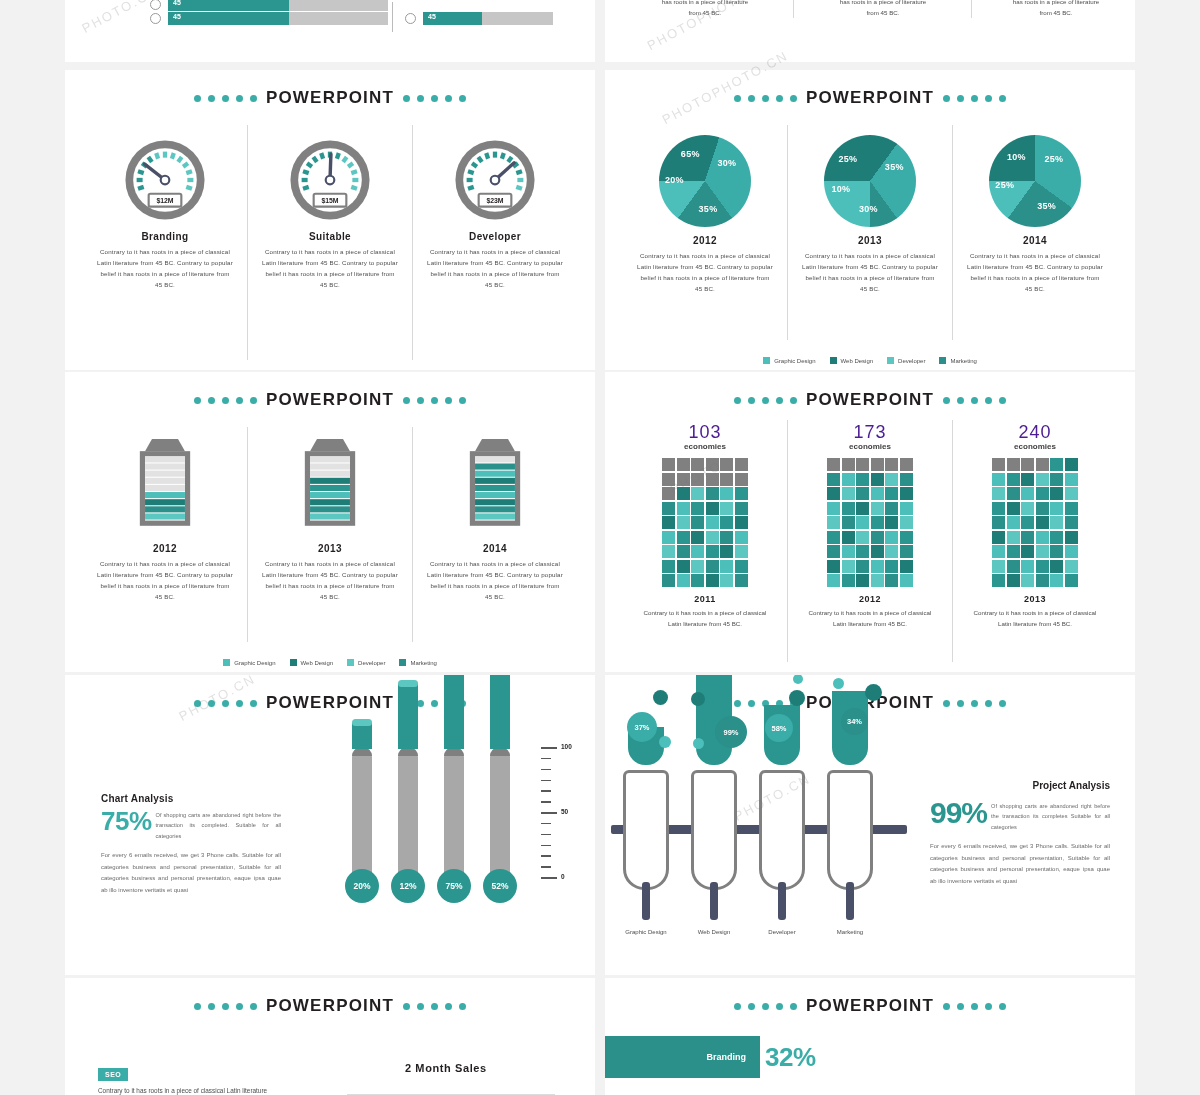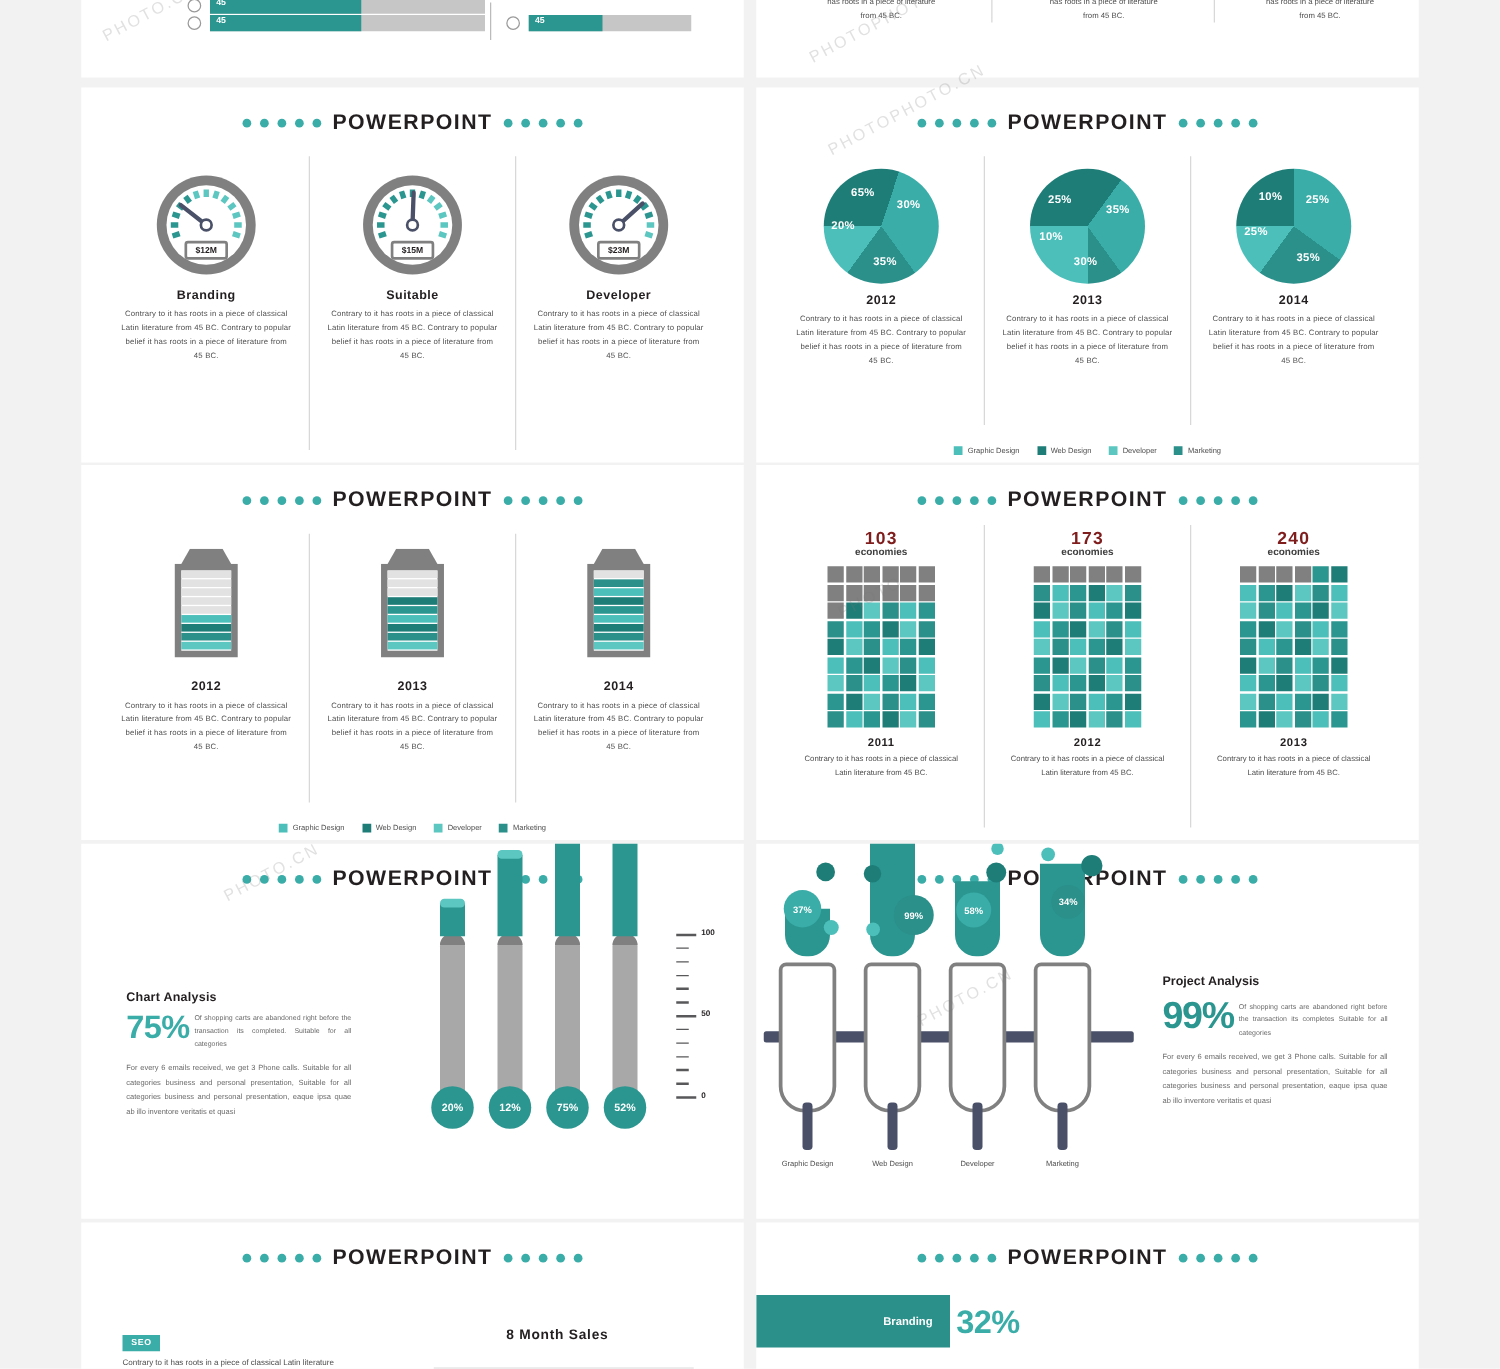--- a/index.html
+++ b/index.html
@@ -74,21 +74,21 @@
   .gauge{width:86px;height:86px;position:relative;margin-top:12px;}
   
   .pie{width:92px;height:92px;border-radius:50%;position:relative;margin-top:10px;}
   .pie-lbl{
     position:absolute;font-size:9px;font-weight:bold;color:#ffffff;
     letter-spacing:.3px;
   }
   
   .batt{position:relative;margin-top:12px;}
   
-  .econ-num{font-size:14px;font-weight:bold;color:#7f1d1d;letter-spacing:1px;margin-top:2px;}
+  .econ-num{font-size:18px;font-weight:normal;color:#4c1d95;letter-spacing:1px;margin-top:2px;}
   .econ-sub{font-size:8px;font-weight:bold;color:#3f3f3f;margin-top:-1px;}
   .egrid{display:grid;grid-template-columns:repeat(6,13px);grid-auto-rows:13px;gap:1.5px;margin-top:7px;}
   .ecell{width:13px;height:13px;}
   .econ-year{font-size:9px;font-weight:bold;color:#231f20;margin-top:7px;letter-spacing:.5px;}
   .econ-body{font-size:6.2px;line-height:1.8;color:#4d4d4d;text-align:center;padding:0 10px;margin-top:3px;}
 
   
   .thermo-wrap{position:absolute;left:280px;top:60px;width:240px;height:230px;}
   .thermo{position:absolute;width:34px;}
   .thermo .tube{
@@ -147,21 +147,21 @@
   }
   .tt-lbl{
     position:absolute;top:158px;width:46px;text-align:center;
     font-size:6px;color:#4d4d4d;line-height:1.4;
   }
   .bub{
     position:absolute;border-radius:50%;
     display:flex;align-items:center;justify-content:center;
     color:#fff;font-weight:bold;
   }
-  .pa-title{font-size:10px;font-weight:bold;color:#231f20;}
+  .pa-title{font-size:10px;font-weight:bold;color:#231f20;text-align:right;}
   .pa-pct{font-size:30px;font-weight:bold;color:#2b9690;line-height:1;letter-spacing:-1px;}
 
   
   .partial{position:absolute;width:530px;background:#fff;overflow:hidden;}
   .bar-row{position:absolute;display:flex;align-items:center;gap:7px;}
   .bar-ico{width:9px;height:9px;border-radius:50%;border:1px solid #9a9a9a;}
   .bar-track{height:13px;background:#c6c6c6;position:relative;}
   .bar-fill{position:absolute;left:0;top:0;bottom:0;background:#2b9690;}
   .bar-val{position:absolute;left:5px;top:1px;font-size:7px;color:#fff;font-weight:bold;}
 
@@ -867,21 +867,21 @@
           <i class="dot"></i>
           <i class="dot"></i>
           <i class="dot"></i>
       </div>
     </div>
     <div style="position:absolute;left:33px;top:85px;">
       <div class="seo-badge">SEO</div>
       <div class="seo-body">Contrary to it has roots in a piece of classical Latin literature from 45 BC. Contrary to popular</div>
     </div>
     <div style="position:absolute;left:340px;top:84px;">
-      <div class="sm-title">8 Month Sales</div>
+      <div class="sm-title">2 Month Sales</div>
     </div>
     <div style="position:absolute;left:260px;top:110px;width:230px;">
 
       <div style="position:absolute;left:22px;top:6px;right:0;height:1px;background:#dcdcdc;"></div>
     </div>
   </div>
 
   <div class="partial" style="left:605px;top:978px;height:117px;">
     <div class="ppt-head" style="top:18px;">
       <div class="dots">

